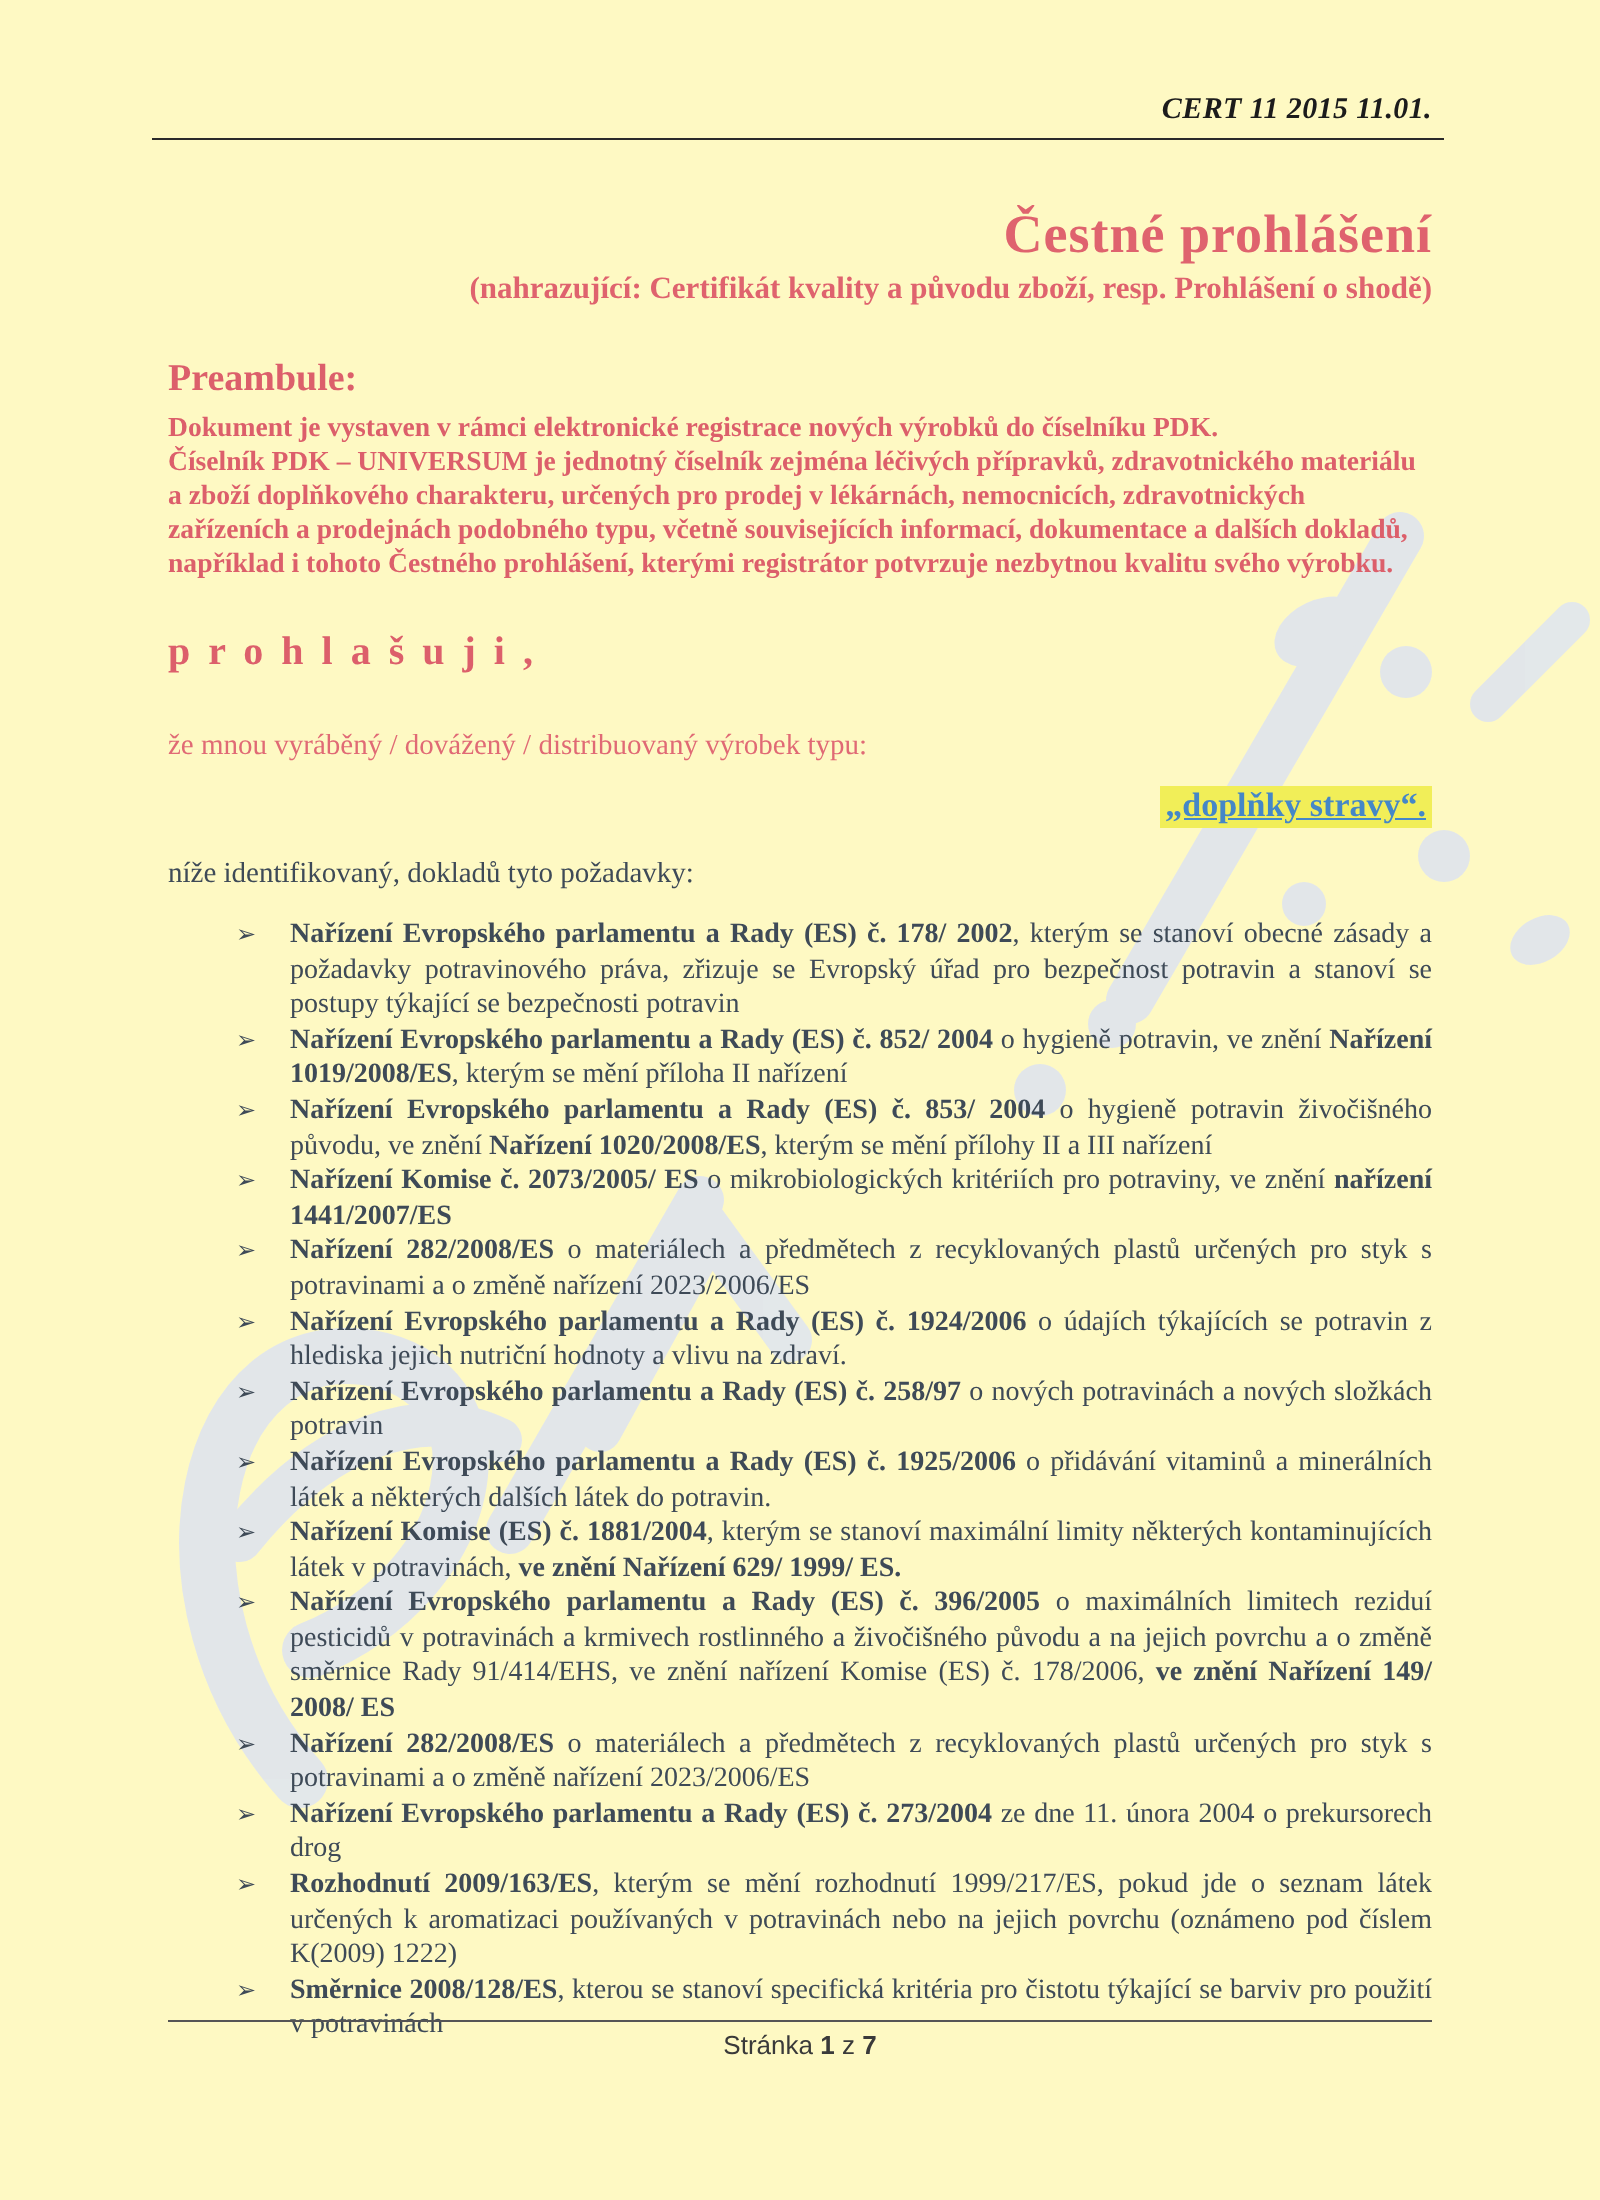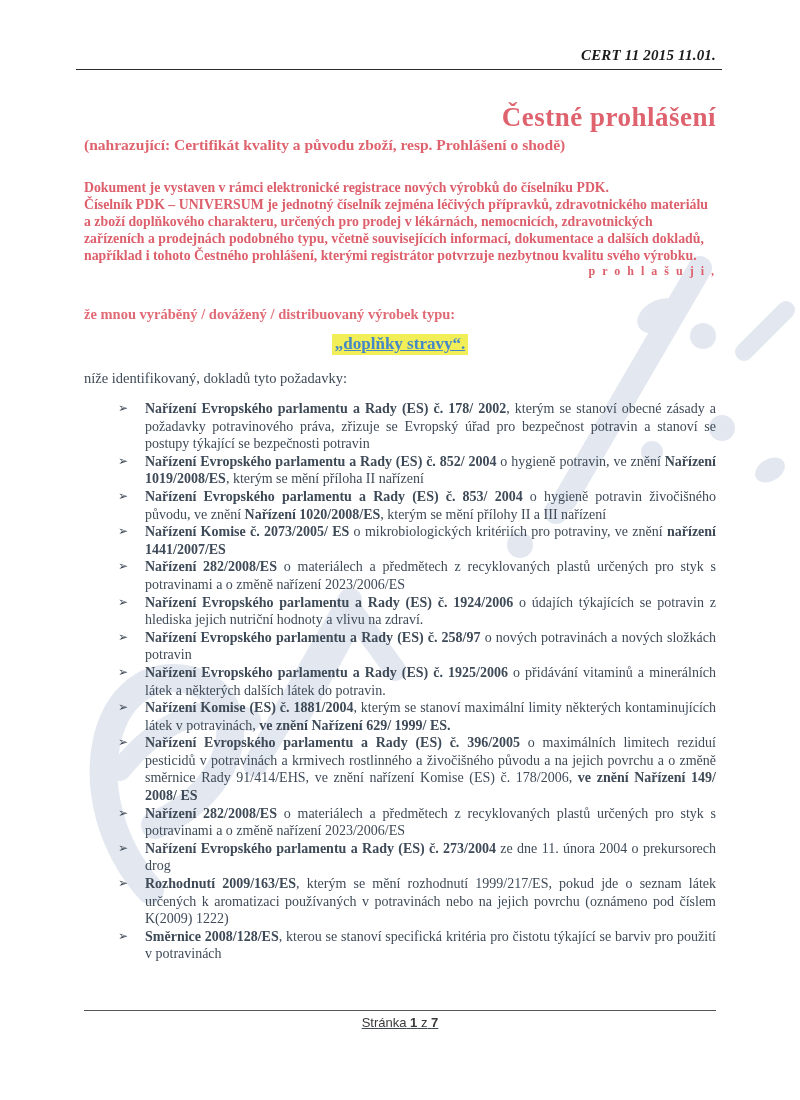--- a/index.html
+++ b/index.html
@@ -1,63 +1,63 @@
 <!DOCTYPE html>
 <html><head>
 <meta charset="utf-8">
 <style>
   html,body{margin:0;padding:0;background:#e9e9e9;}
   .page{
     position:relative;
     width:800px;height:1100px;
     margin:0 auto;
-    background:#ffffff;
+    background:#fef9c3;
     overflow:hidden;
     font-family:"Liberation Serif", serif;
     color:#3e4a57;
   }
   .watermark{position:absolute;inset:0;z-index:0;pointer-events:none;}
   .content{position:absolute;inset:0;z-index:1;padding:46px 84px 0 84px;box-sizing:border-box;}
 
   .header-row{text-align:right;}
   .doc-code{
     font-style:italic;font-weight:bold;font-size:15px;color:#1c1c1c;
     letter-spacing:.2px;
   }
   .header-rule{border:0;border-top:1.6px solid #2a2a2a;margin:5px 0 0 -8px;width:calc(100% + 14px);}
 
   .doc-title{
     margin:32px 0 0 0;text-align:right;
     font-size:27px;font-weight:bold;color:#df636e;letter-spacing:.5px;
   }
   .doc-subtitle{
-    margin-top:3px;text-align:left;
+    margin-top:3px;text-align:right;
     font-size:15.5px;font-weight:bold;color:#df636e;
   }
 
   .preamble{margin-top:25px;}
   .preamble-heading{font-size:19px;font-weight:bold;color:#dc5f6b;margin-bottom:4px;}
   .preamble p{
     margin:0;font-size:13.8px;font-weight:bold;color:#dc5f6b;
     line-height:17px;
   }
 
   .declarer{
     margin:21px 0 0 0;text-indent:42px;
     font-size:14.5px;color:#e06a75;line-height:17px;
   }
   .verb-line{
-    text-align:right;
-    font-size:12px;font-weight:bold;color:#dc5f6b;letter-spacing:2px;
+    margin-top:25px;text-align:left;
+    font-size:20px;font-weight:bold;color:#dc5f6b;letter-spacing:2px;
   }
   .product-line{
     margin:27px 0 0 0;
-    font-size:14.5px;color:#e06a75;font-weight:bold;
-  }
-  .highlight-row{margin-top:11px;text-align:center;}
+    font-size:14.5px;color:#e06a75;
+  }
+  .highlight-row{margin-top:11px;text-align:right;}
   .highlight{
     display:inline-block;
     background:#f1ee58;
     color:#4587c7;
     font-size:17px;font-weight:bold;
     text-decoration:underline;
     text-decoration-color:#4587c7;
     padding:0 3px 1px 3px;
   }
   .identified{
@@ -79,21 +79,21 @@
     font-family:"DejaVu Sans", sans-serif;
   }
   .req-text{
     flex:1;
     font-size:14px;line-height:17.6px;
     text-align:justify;
     color:#3e4a57;
   }
   .req-text b{font-weight:bold;}
 
-  .footer{position:absolute;left:84px;right:84px;top:1010px;z-index:1;text-decoration:underline;}
+  .footer{position:absolute;left:84px;right:84px;top:1010px;z-index:1;}
   .footer-rule{border:0;border-top:1.4px solid #555;margin:0;}
   .footer-text{
     margin-top:4px;text-align:center;
     font-family:"Liberation Sans", sans-serif;
     font-size:13px;color:#3a3a3a;
   }
   .footer-text b{font-weight:bold;}
 </style>
 </head>
 <body>
@@ -126,20 +126,21 @@
 
     <div class="header-row">
       <span class="doc-code">CERT 11 2015 11.01.</span>
     </div>
     <hr class="header-rule">
 
     <h1 class="doc-title">Čestné prohlášení</h1>
     <div class="doc-subtitle">(nahrazující: Certifikát kvality a původu zboží, resp. Prohlášení o shodě)</div>
 
     <div class="preamble">
+      <div class="preamble-heading">Preambule:</div>
       <p>Dokument je vystaven v rámci elektronické registrace nových výrobků do číselníku PDK.</p>
       <p>Číselník PDK – UNIVERSUM je jednotný číselník zejména léčivých přípravků, zdravotnického materiálu a zboží doplňkového charakteru, určených pro prodej v lékárnách, nemocnicích, zdravotnických zařízeních a prodejnách podobného typu, včetně souvisejících informací, dokumentace a dalších dokladů, například i tohoto Čestného prohlášení, kterými registrátor potvrzuje nezbytnou kvalitu svého výrobku.</p>
     </div>
 
 
     <div class="verb-line">p r o h l a š u j i ,</div>
 
     <p class="product-line">že mnou vyráběný / dovážený  / distribuovaný výrobek typu:</p>
 
     <div class="highlight-row">

